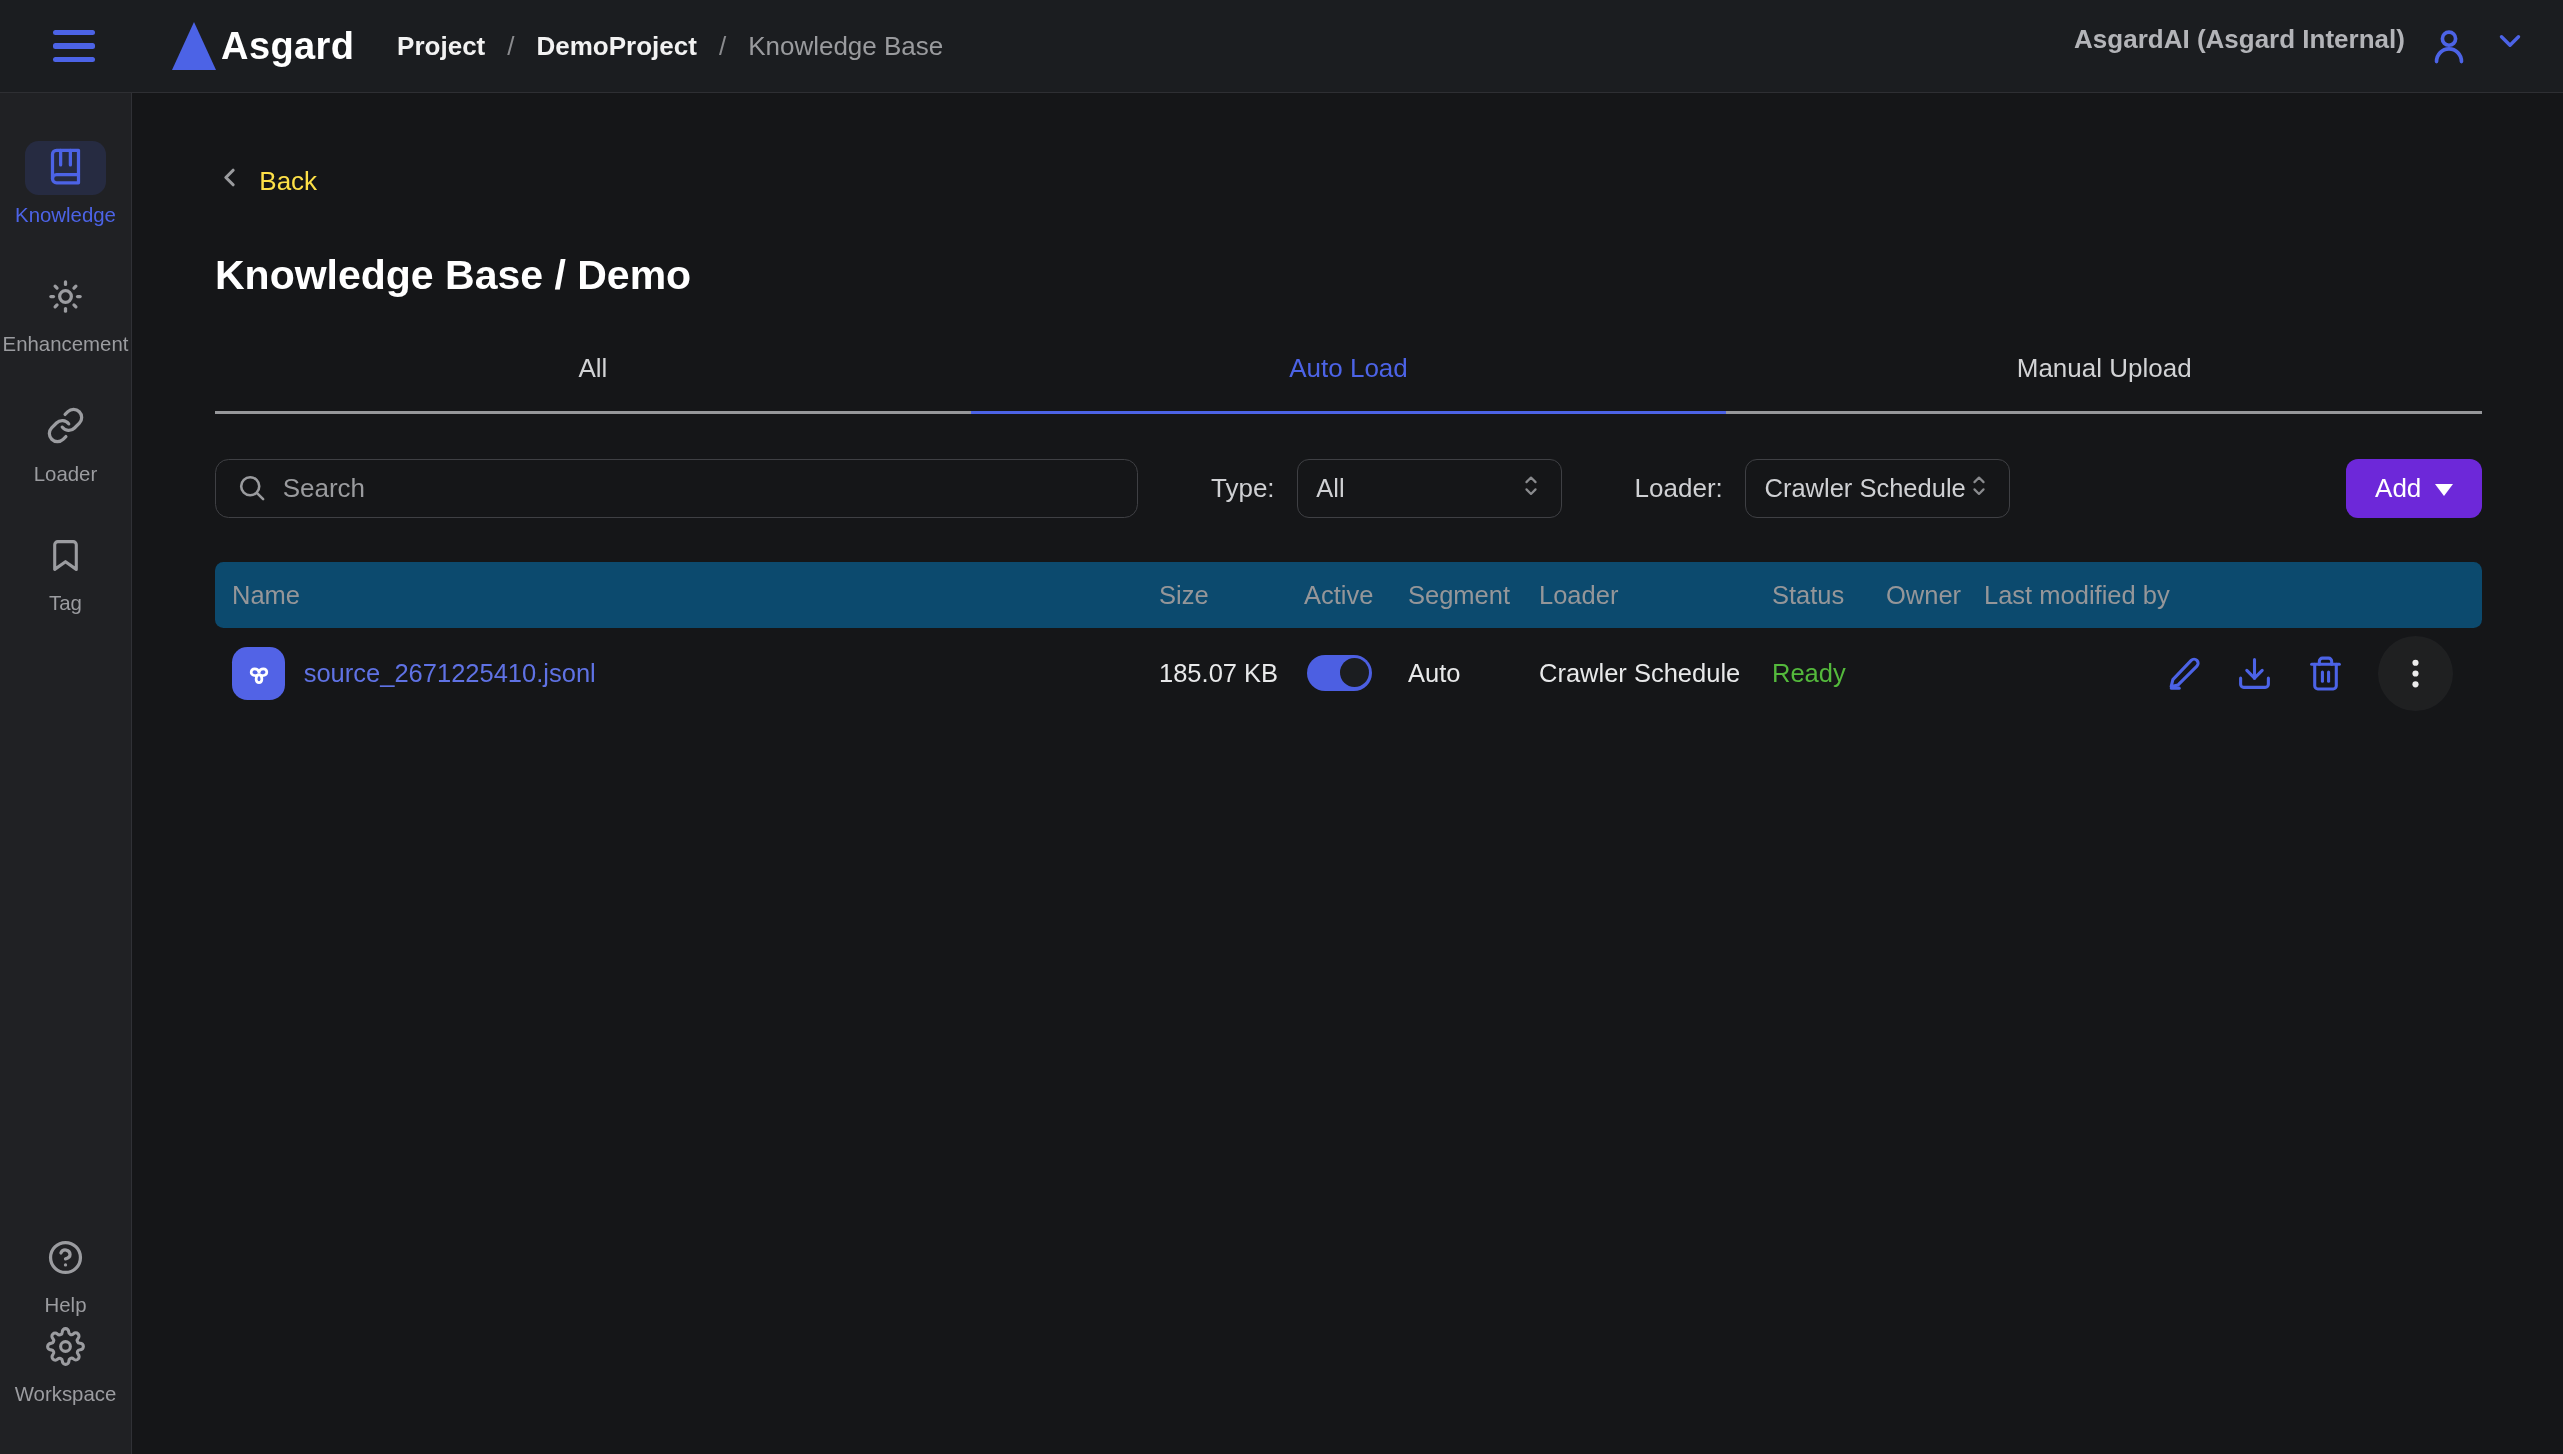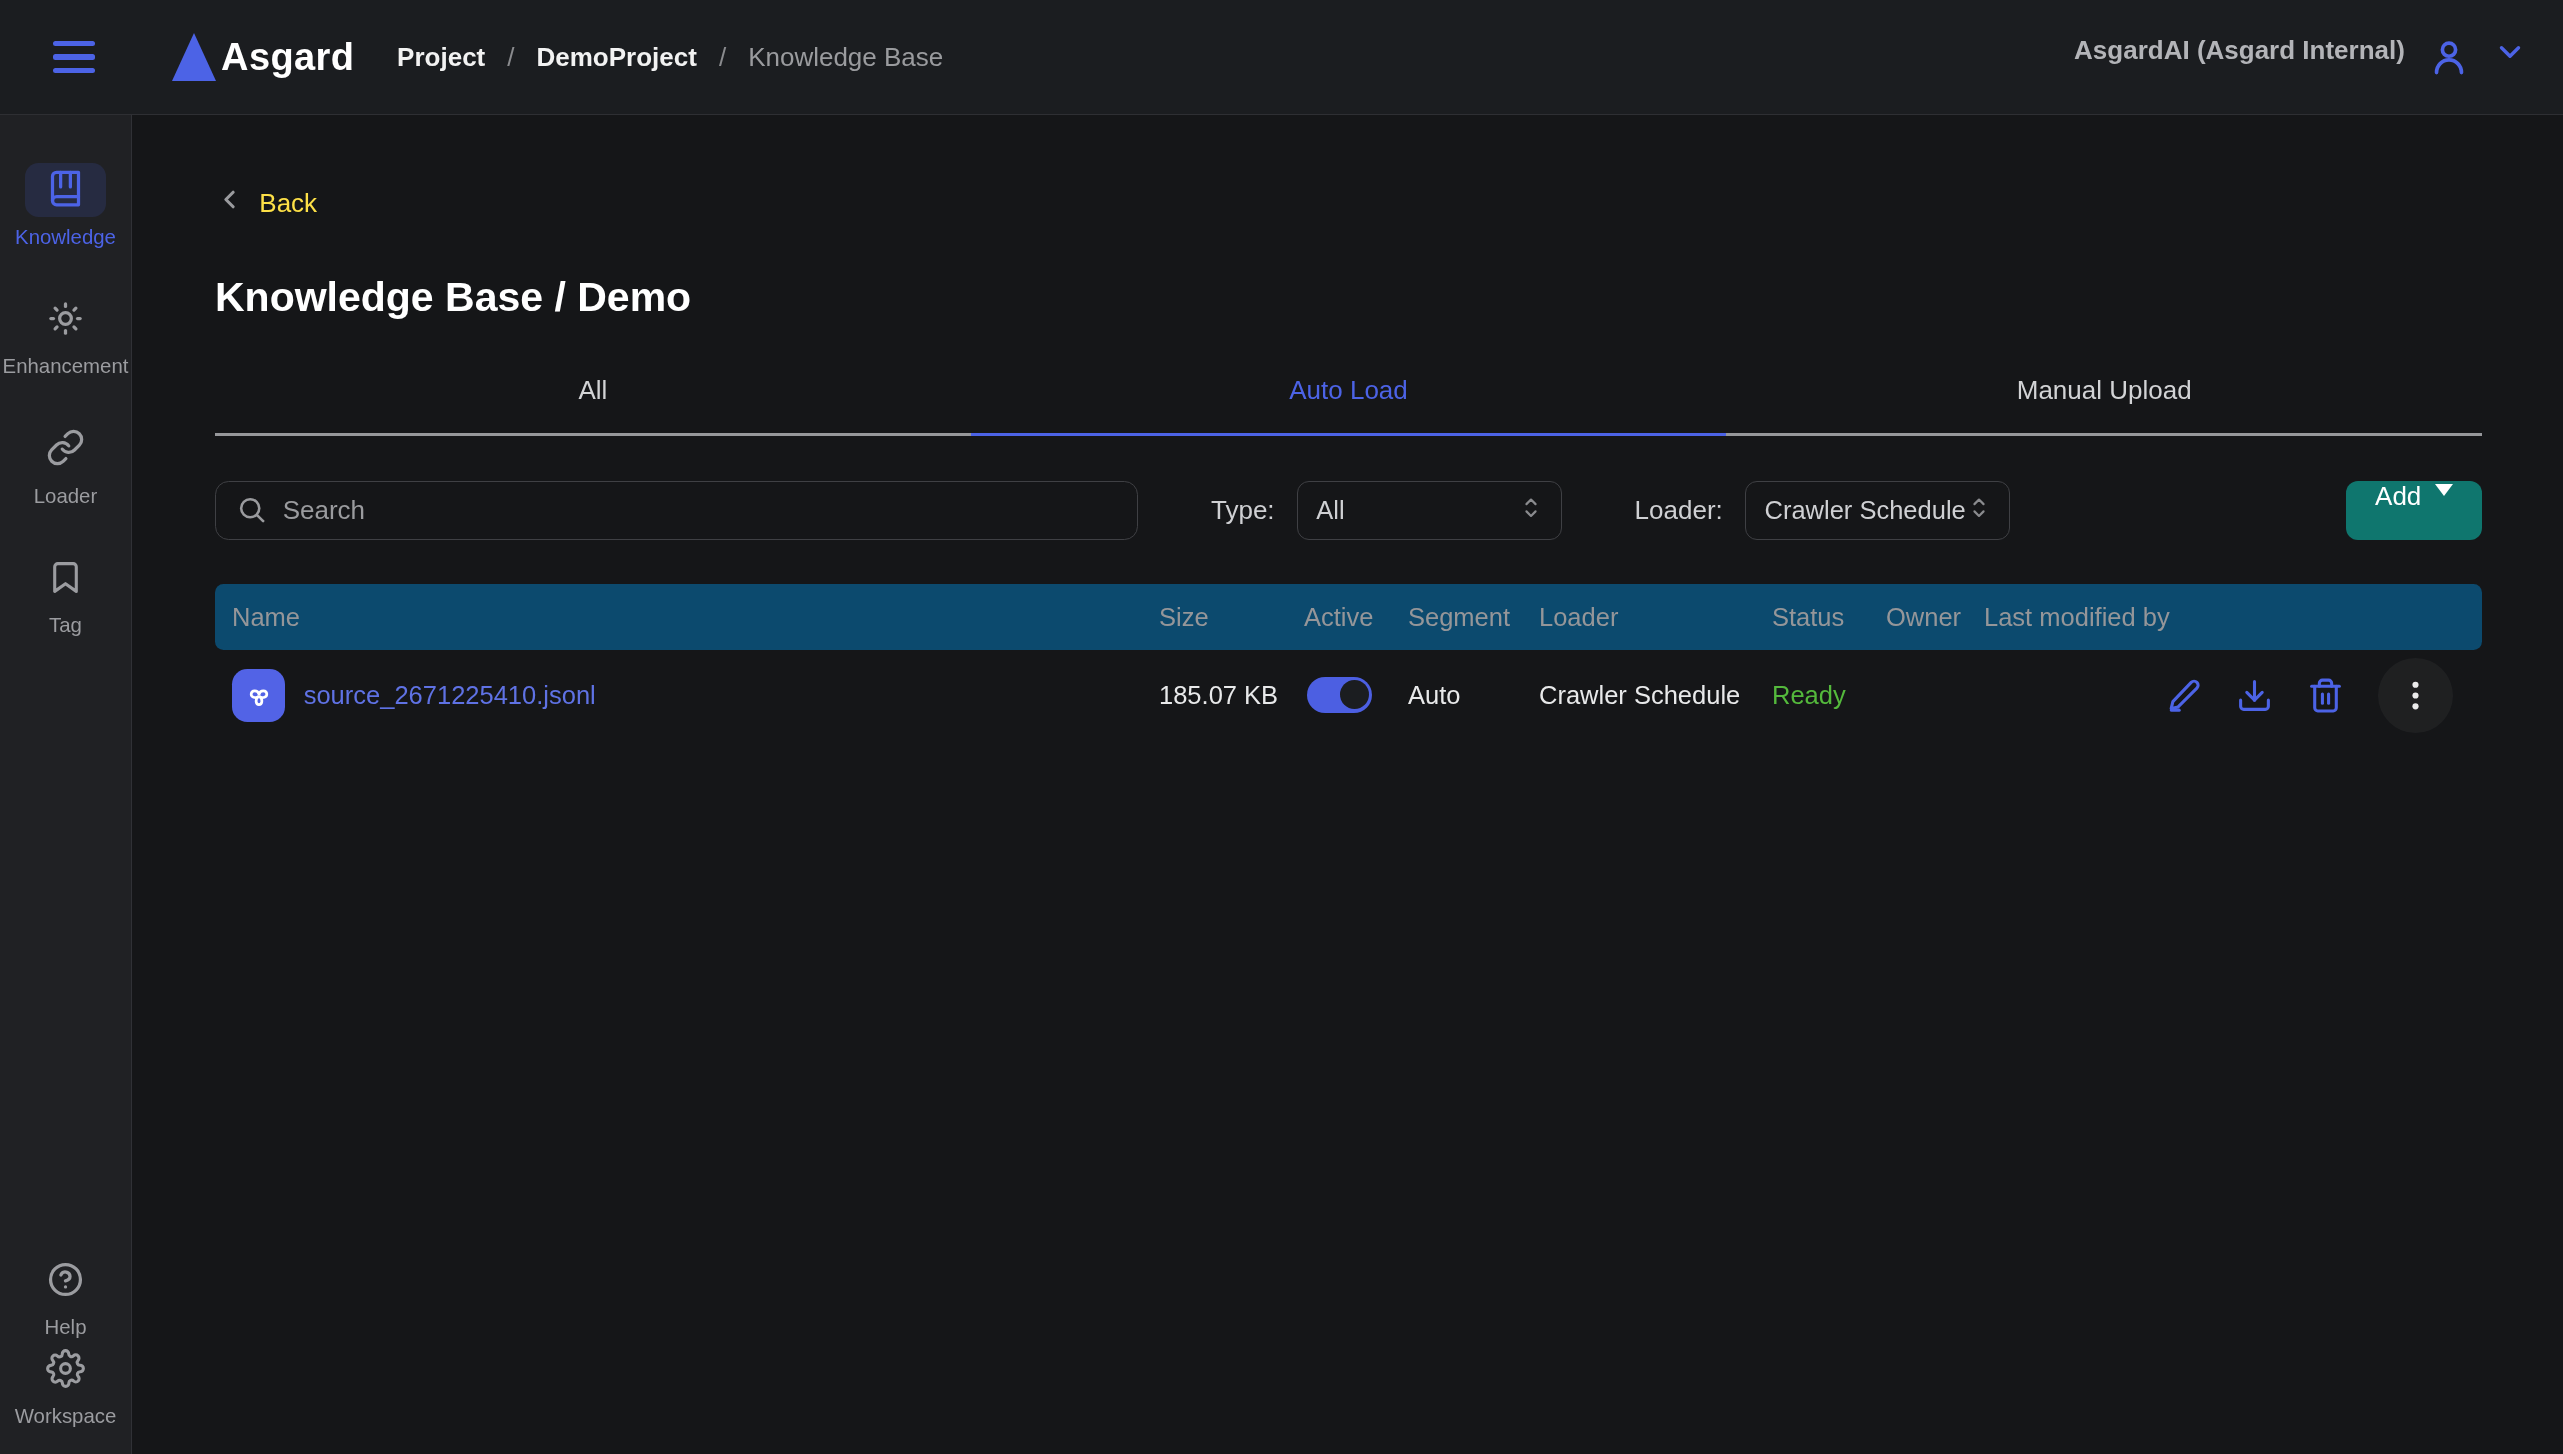--- a/index.html
+++ b/index.html
@@ -1,20 +1,20 @@
 <!DOCTYPE html>
 <html style="font-size:13.6px"><head>
 <meta charset="utf-8">
 <style>
   * { margin:0; padding:0; box-sizing:border-box; }
   html,body { width:2563px; height:1455px; background:#151618; font-family:"Liberation Sans", sans-serif; overflow:hidden; }
 
   
   .topbar{
-    height:115px; background:#1b1d20; border-bottom:0.8px solid #2e2f33;
+    height:93px; background:#1b1d20; border-bottom:0.8px solid #2e2f33;
     display:flex; align-items:center; padding:0 31px; gap:24px;
   }
   .hamburger{ width:42px; height:32px; display:flex; flex-direction:column; justify-content:space-between; cursor:pointer; margin-left:22px;}
   .hamburger span{ display:block; height:5.1px; border-radius:2.5px; background:#4c63e6; }
   .logo-tri{ width:0; height:0; border-left:22px solid transparent; border-right:22px solid transparent; border-bottom:48px solid #4c63e6; margin-left:53px;}
   .brand{ color:#fff; font-size:38px; font-weight:700; letter-spacing:0.4px; margin-left:5.1px;}
   .crumbs{ display:flex; align-items:flex-start; gap:22px; margin-left:18.7px; font-size:26px;}
   .crumb-strong{ color:#f2f2f2; font-weight:700; cursor:pointer;}
   .crumb-sep{ color:#8a8b8e; font-weight:400;}
   .crumb-current{ color:#9a9b9e; }
@@ -58,22 +58,22 @@
     color:#d5d6d8; font-size:26px; font-family:"Liberation Sans", sans-serif;
   }
   .search-box input::placeholder{ color:#9a9b9e; }
   .f-label{ color:#cfd0d3; font-size:26px; margin-left:73px; }
   .select{
     margin-left:22px; width:265px; height:59px; border:1.7px solid #3f4044; border-radius:12px;
     display:flex; align-items:center; justify-content:space-between; padding:0 18.7px;
     color:#cfd0d3; font-size:25.5px; cursor:pointer; background:transparent;
   }
   .add-btn{
-    margin-left:auto; width:136px; height:59px; background:#0f766e; border-radius:12px;
-    display:flex; align-items:flex-start; justify-content:center; gap:13.6px; cursor:pointer;
+    margin-left:auto; width:136px; height:59px; background:#6d28d9; border-radius:12px;
+    display:flex; align-items:center; justify-content:center; gap:13.6px; cursor:pointer;
   }
   .add-btn .lbl{ color:#fff; font-size:26px; }
   .caret-down{ width:0; height:0; border-left:9.3px solid transparent; border-right:9.3px solid transparent; border-top:12px solid #fff; margin-top:3.4px;}
 
   
   .trow{
     display:grid;
     grid-template-columns:927px 145px 104px 131px 233px 114px 98px 1fr;
     align-items:center;
   }

